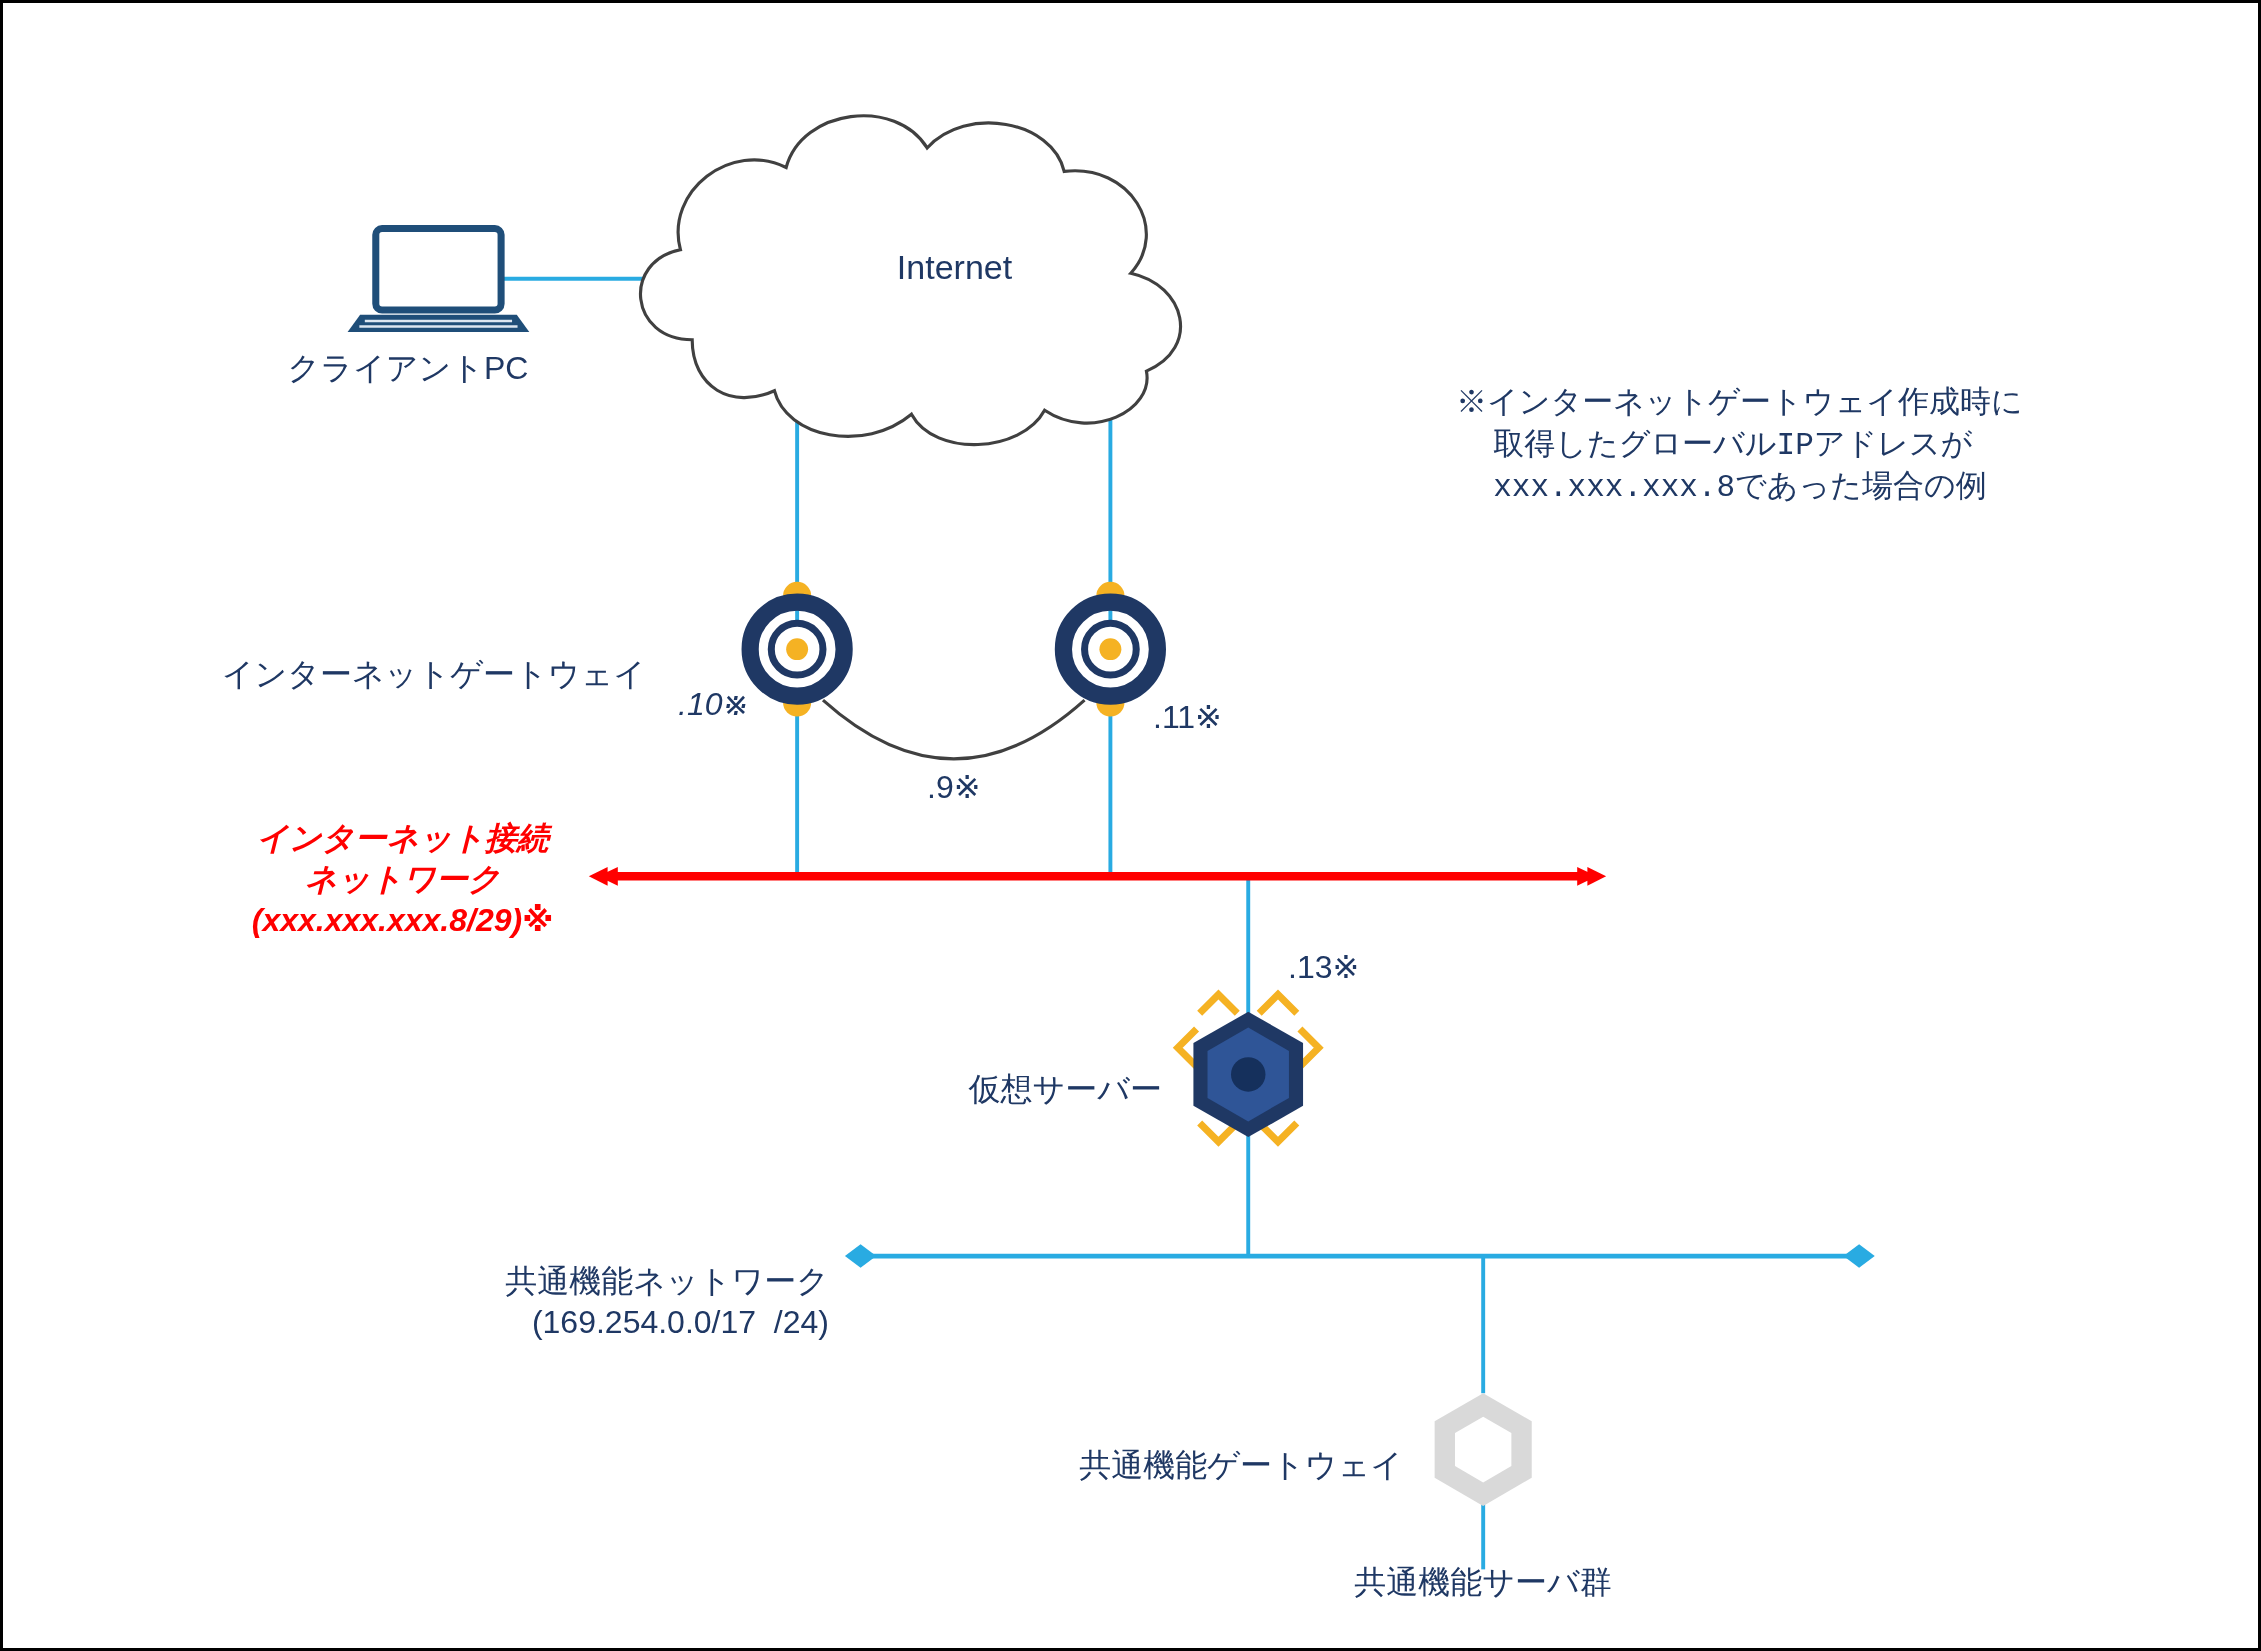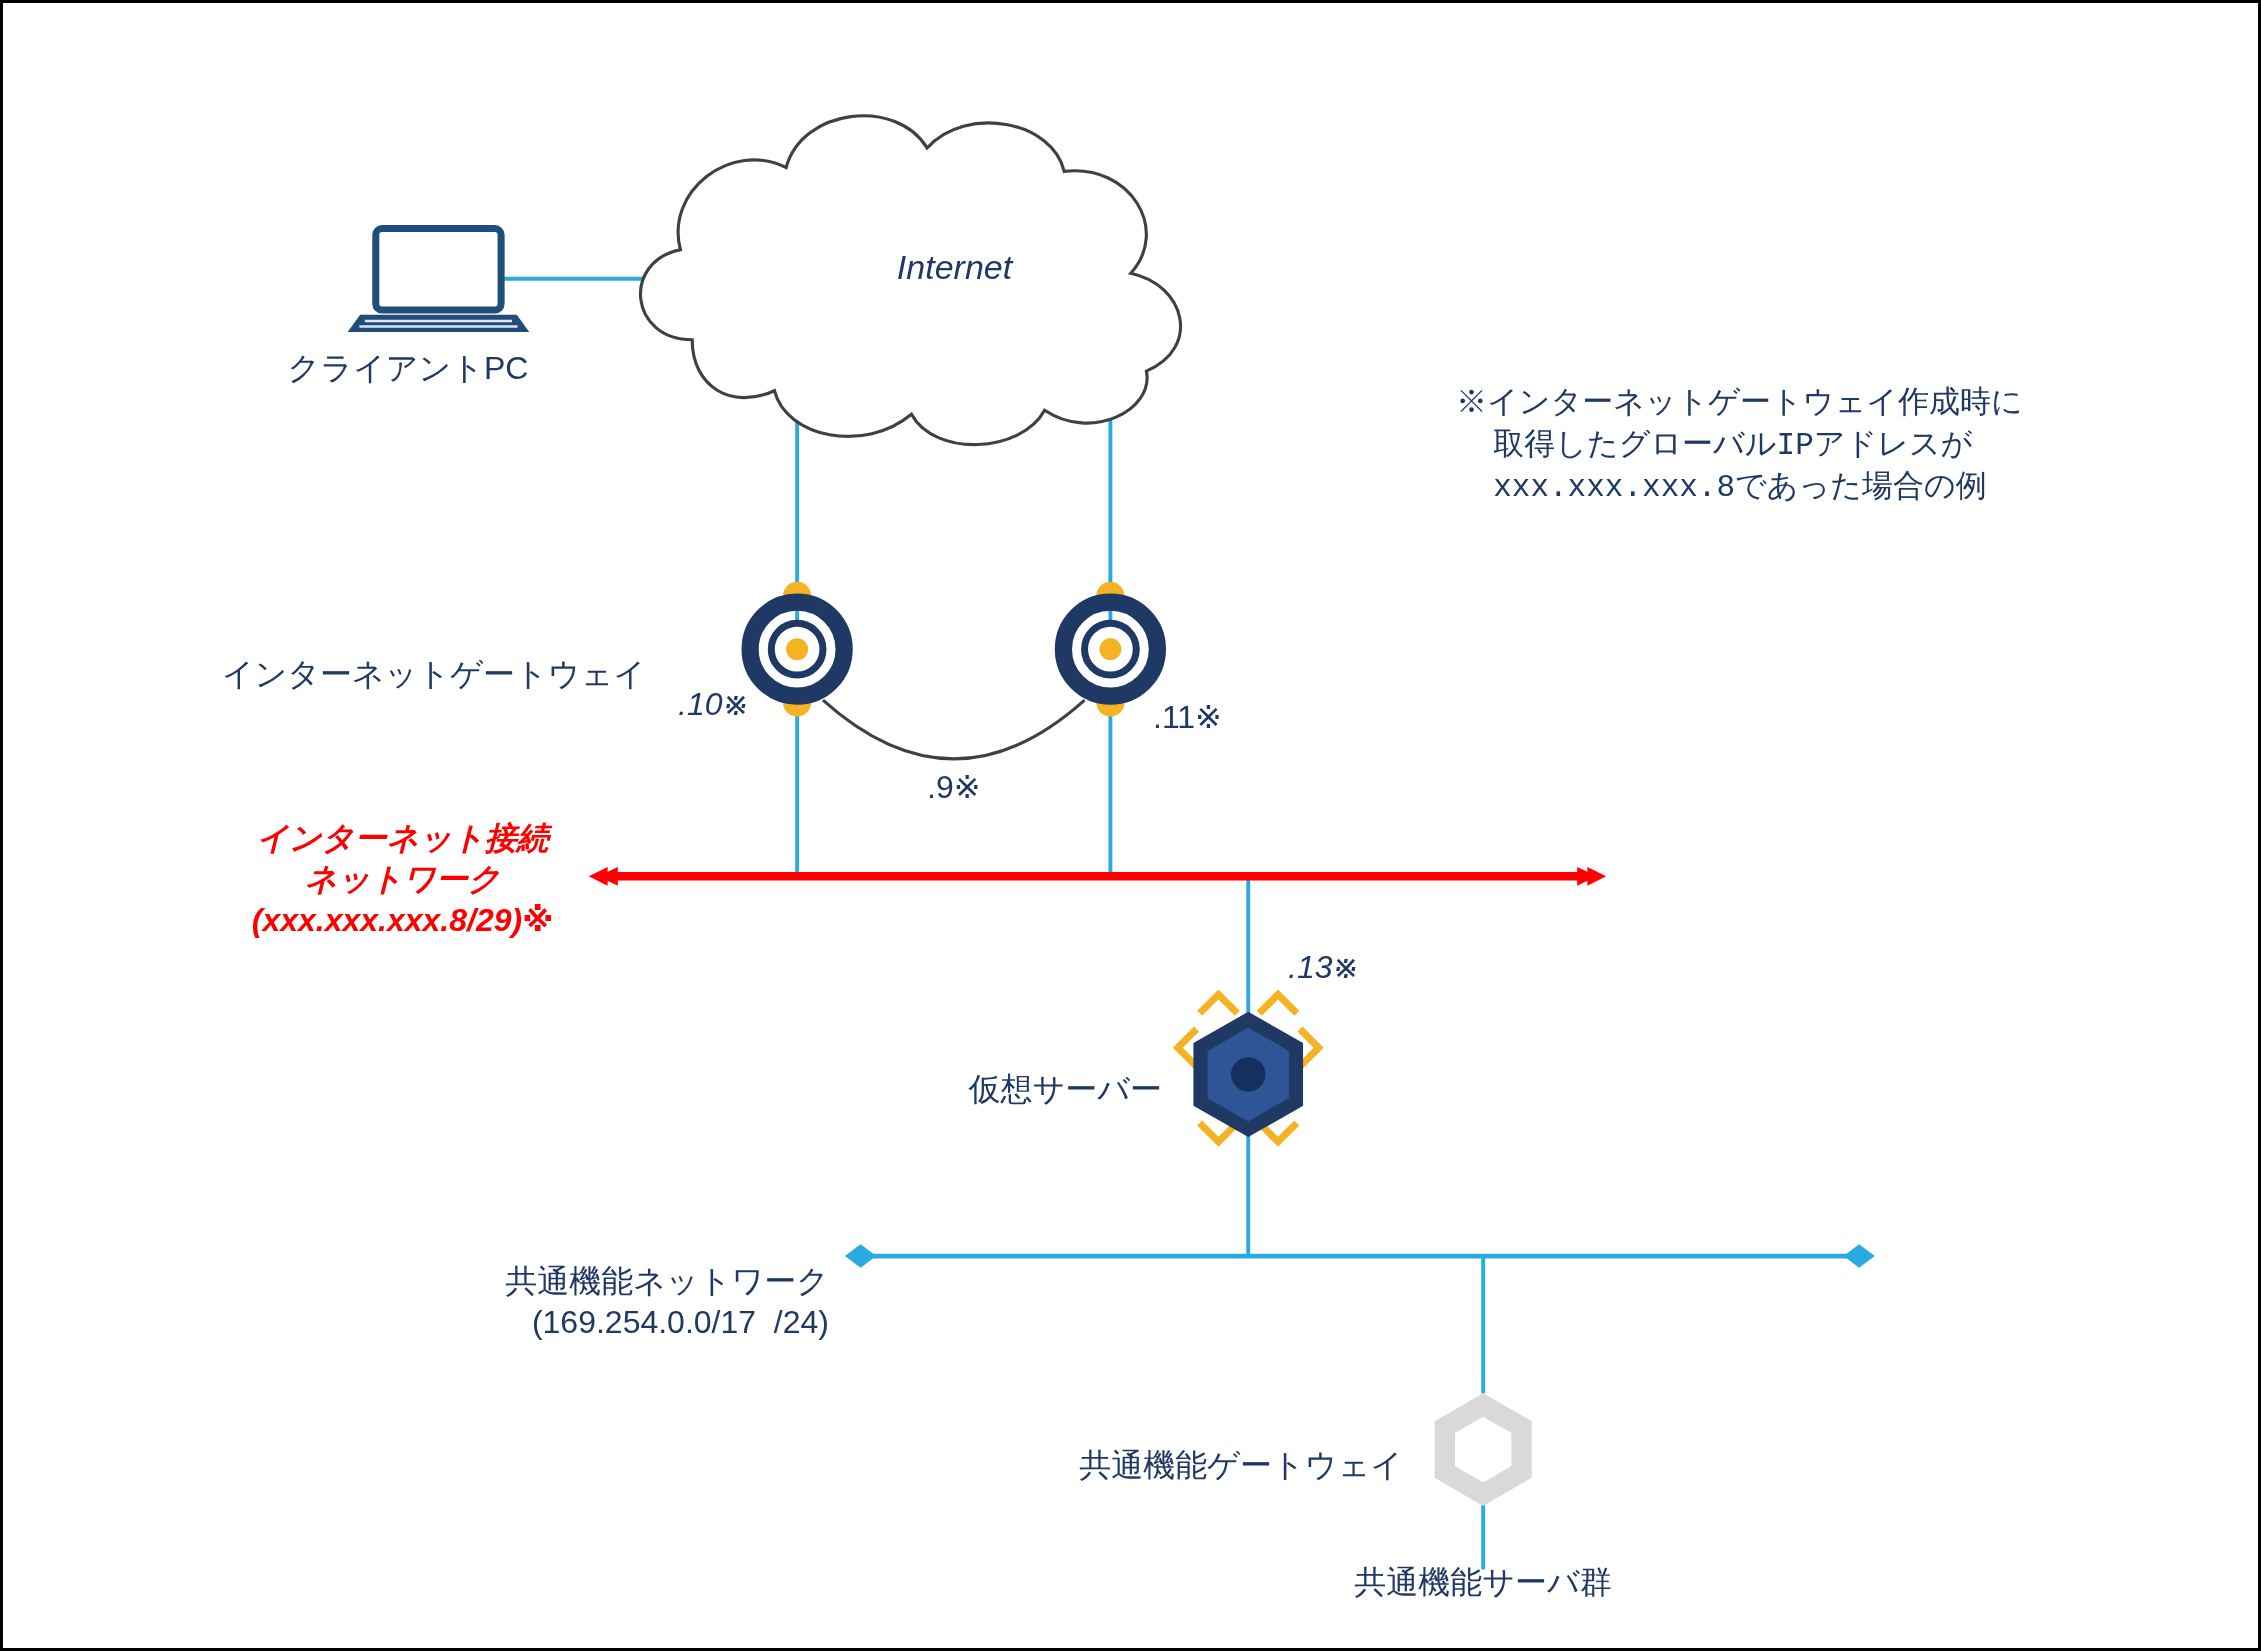--- a/index.html
+++ b/index.html
@@ -149,35 +149,35 @@
 
     <g>
       <polygon points="1890,1775 1952,1811 1952,1883 1890,1919 1828,1883 1828,1811" fill="#d9d9d9"></polygon>
       <polygon points="1890,1805 1926,1826 1926,1868 1890,1889 1854,1868 1854,1826" fill="#ffffff"></polygon>
     </g>
 
   </svg>
 
   <div class="lbl lbl-center" style="left:256px; top:345px; width:298px;">クライアントPC</div>
 
-  <div class="lbl lbl-center" style="left:799px; top:243px; width:305px; font-size:34px;font-style:italic;">Internet</div>
+  <div class="lbl lbl-center" style="left:799px; top:243px; width:305px; font-size:34px;">Internet</div>
 
   <div class="lbl lbl-right" style="left:157px; top:611px; width:486px;">インターネットゲートウェイ</div>
 
   <div class="lbl" style="left:675px; top:681px;font-style:italic;">.10※</div>
 
   <div class="lbl" style="left:1150px; top:694px;">.11※</div>
 
   <div class="lbl" style="left:924px; top:764px;">.9※</div>
 
   <div class="lbl lbl-red lbl-center" style="left:180px; top:815px; width:439px;font-style:italic;">インターネット接続
 ネットワーク
 (xxx.xxx.xxx.8/29)※</div>
 
-  <div class="lbl" style="left:1285px; top:944px;font-style:italic;">.13※</div>
+  <div class="lbl" style="left:1285px; top:944px;">.13※</div>
 
   <div class="lbl lbl-right" style="left:783px; top:1026px; width:376px;">仮想サーバー</div>
 
   <div class="lbl lbl-right" style="left:309px; top:1218px; width:517px;">共通機能ネットワーク
 (169.254.0.0/17  /24)</div>
 
   <div class="lbl lbl-right" style="left:867px; top:1402px; width:533px;">共通機能ゲートウェイ</div>
 
   <div class="lbl lbl-center" style="left:1245px; top:1559px; width:470px;">共通機能サーバ群</div>
 

